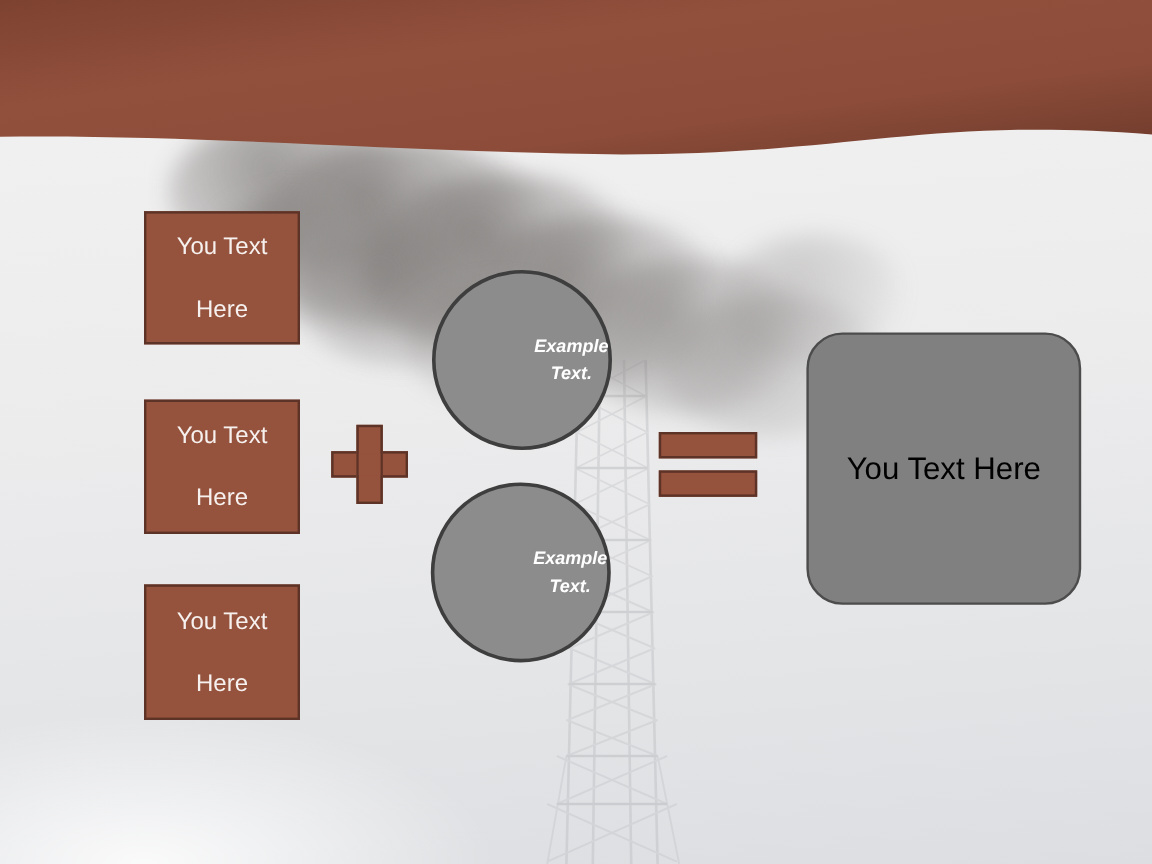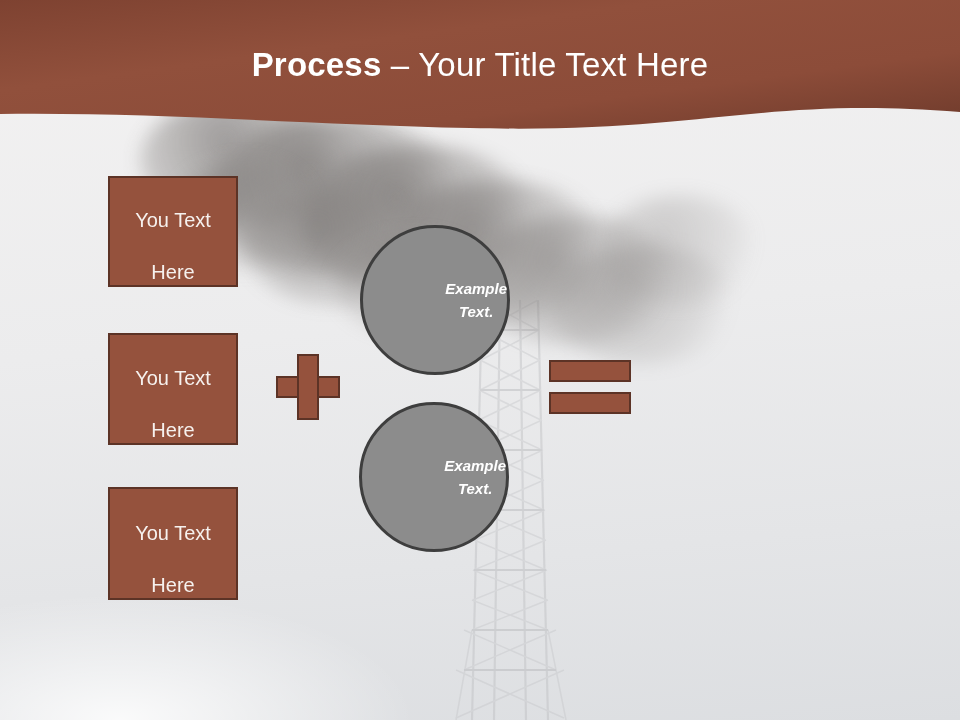--- a/index.html
+++ b/index.html
@@ -86,22 +86,23 @@
   .brown-box {
     position: absolute;
     background: #95523D;
     border: 2px solid #5C3326;
     box-sizing: border-box;
     color: #f6f1ee;
     font-size: 20px;
     line-height: 26px;
     text-align: center;
     display: flex;
-    align-items: flex-end;
+    align-items: center;
     justify-content: center;
+    margin-left: 12px;
   }
   .brown-box span { display: block; width: 100%; }
   #box1 { left: 108px; top: 176px; width: 130px; height: 111px; }
   #box2 { left: 108px; top: 333px; width: 130px; height: 112px; }
   #box3 { left: 108px; top: 487px; width: 130px; height: 113px; }
 
   
   .plus {
     position: absolute;
     left: 276px; top: 354px;
@@ -245,23 +246,20 @@
           <stop offset="0%" stop-color="#7E4231"></stop>
           <stop offset="35%" stop-color="#91503C"></stop>
           <stop offset="70%" stop-color="#8C4C39"></stop>
           <stop offset="100%" stop-color="#6E3A2B"></stop>
         </linearGradient>
       </defs>
       <path d="M0,0 L960,0 L960,112 C760,96 700,134 470,128 C300,124 150,112 0,114 Z" fill="url(#bannerGrad)"></path>
     </svg>
   </div>
 
-  <div class="slide-title">
-    <span class="t-bold">Process</span><span class="t-rest"> – Your Title Text Here</span>
-  </div>
 
   <div class="brown-box" id="box1">
     <span>
       <span>You Text</span><br>
       <span>Here</span>
     </span>
   </div>
 
   <div class="brown-box" id="box2">
     <span>
@@ -295,14 +293,17 @@
     </span>
   </div>
 
   <div class="gray-circle" id="circle2">
     <span>
       <span>Example</span><br>
       <span>Text.</span>
     </span>
   </div>
 
+  <div id="result-box">
+    <span>You Text Here</span>
+  </div>
 
 </div>
 
 </body></html>

